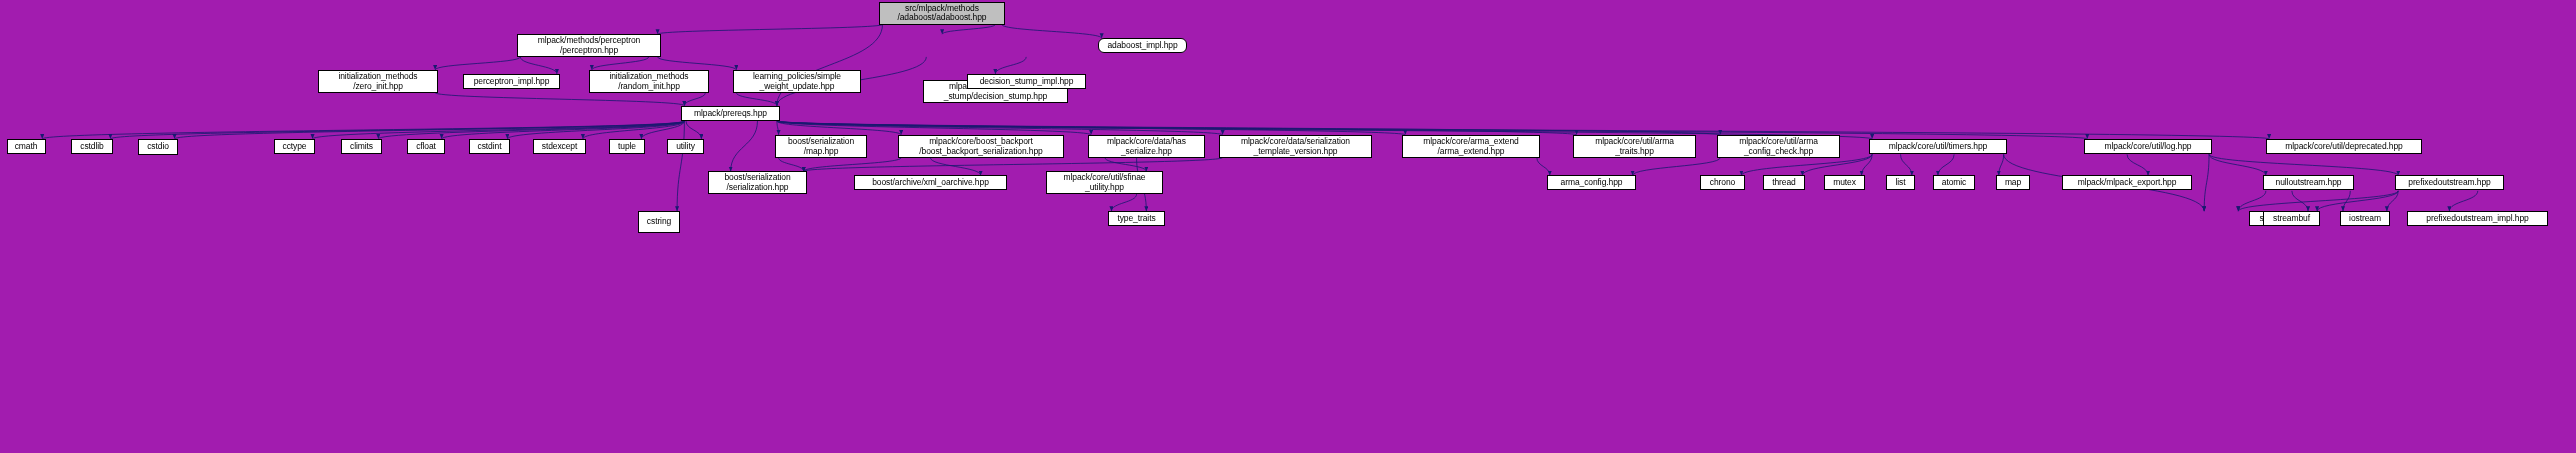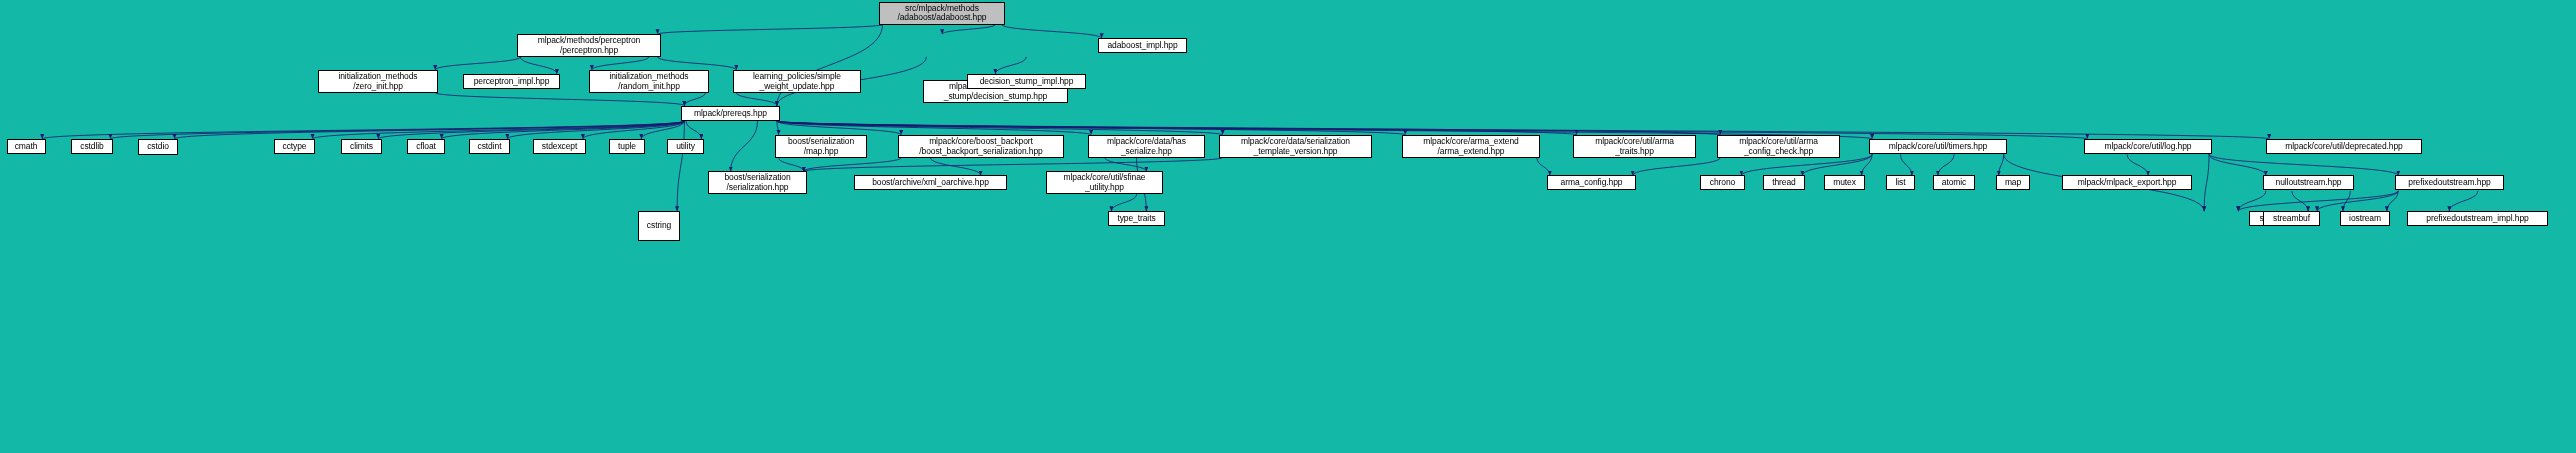--- a/index.html
+++ b/index.html
@@ -4,21 +4,21 @@
 <style>
   html, body {
     margin: 0;
     padding: 0;
     background: #ffffff;
   }
   #canvas {
     position: relative;
     width: 2576px;
     height: 454px;
-    background: #14b8a6;
+    background: #a21caf;
     font-family: "Liberation Sans", sans-serif;
     overflow: hidden;
   }
   #edges {
     position: absolute;
     left: 0;
     top: 0;
     width: 2576px;
     height: 454px;
     pointer-events: none;
@@ -114,21 +114,21 @@
       <path d="M2954,235 C2954,247.5 2854,247.5 2854,260" stroke="#191970" stroke-width="1" fill="none" marker-end="url(#arrow)"></path>
       <path d="M2954,235 C2954,247.5 2940,247.5 2940,260" stroke="#191970" stroke-width="1" fill="none" marker-end="url(#arrow)"></path>
       <path d="M3052,235 C3052,247.5 3017,247.5 3017,260" stroke="#191970" stroke-width="1" fill="none" marker-end="url(#arrow)"></path>
     </svg>
 <div class="node root" style="left: 879px; top: 1.6px; width: 126px; height: 23px;">src/mlpack/methods
 /adaboost/adaboost.hpp</div>
     <div class="node" style="left: 517px; top: 34px; width: 144px; height: 23px;">mlpack/methods/perceptron
 /perceptron.hpp</div>
     <div class="node" style="left: 923px; top: 34px; width: 145px; height: 23px; margin-top: 46px;">mlpack/methods/decision
 _stump/decision_stump.hpp</div>
-    <div class="node" style="left: 1098px; top: 38px; width: 89px; height: 15.4px;">adaboost_impl.hpp</div>
+    <div class="node" style="left: 1098px; top: 38px; width: 89px; height: 15.4px; border-radius: 6px;">adaboost_impl.hpp</div>
     <div class="node" style="left: 318px; top: 70px; width: 120px; height: 23px;">initialization_methods
 /zero_init.hpp</div>
     <div class="node" style="left: 463px; top: 74px; width: 97px; height: 15.4px;">perceptron_impl.hpp</div>
     <div class="node" style="left: 589px; top: 70px; width: 120px; height: 23px;">initialization_methods
 /random_init.hpp</div>
     <div class="node" style="left: 733px; top: 70px; width: 128px; height: 23px;">learning_policies/simple
 _weight_update.hpp</div>
     <div class="node" style="left: 967px; top: 74px; width: 119px; height: 15.4px;">decision_stump_impl.hpp</div>
     <div class="node" style="left: 681px; top: 106px; width: 99px; height: 15.4px;">mlpack/prereqs.hpp</div>
     <div class="node" style="left: 6.5px; top: 139px; width: 39px; height: 15.4px;">cmath</div>
@@ -166,20 +166,20 @@
     <div class="node" style="left: 1547px; top: 175px; width: 89px; height: 15.4px;">arma_config.hpp</div>
     <div class="node" style="left: 1700px; top: 175px; width: 45px; height: 15.4px;">chrono</div>
     <div class="node" style="left: 1763px; top: 175px; width: 42px; height: 15.4px;">thread</div>
     <div class="node" style="left: 1824px; top: 175px; width: 41px; height: 15.4px;">mutex</div>
     <div class="node" style="left: 1886px; top: 175px; width: 29px; height: 15.4px;">list</div>
     <div class="node" style="left: 1933px; top: 175px; width: 42px; height: 15.4px;">atomic</div>
     <div class="node" style="left: 1996px; top: 175px; width: 34px; height: 15.4px;">map</div>
     <div class="node" style="left: 2062px; top: 175px; width: 130px; height: 15.4px;">mlpack/mlpack_export.hpp</div>
     <div class="node" style="left: 2263px; top: 175px; width: 91px; height: 15.4px;">nulloutstream.hpp</div>
     <div class="node" style="left: 2395px; top: 175px; width: 109px; height: 15.4px;">prefixedoutstream.hpp</div>
-    <div class="node" style="left: 638px; top: 211px; width: 42px; height: 30px;">cstring</div>
+    <div class="node" style="left: 638px; top: 211px; width: 42px; height: 22px;">cstring</div>
     <div class="node" style="left: 1108px; top: 211px; width: 57px; height: 15.4px;">type_traits</div>
     <div class="node" style="left: 2201px; top: 211px; width: 41px; height: 15.4px; margin-left: 48px;">string</div>
     <div class="node" style="left: 2263px; top: 211px; width: 57px; height: 15.4px;">streambuf</div>
     <div class="node" style="left: 2340px; top: 211px; width: 50px; height: 15.4px;">iostream</div>
     <div class="node" style="left: 2407px; top: 211px; width: 141px; height: 15.4px;">prefixedoutstream_impl.hpp</div>
   </div>
 
 
 </body></html>

